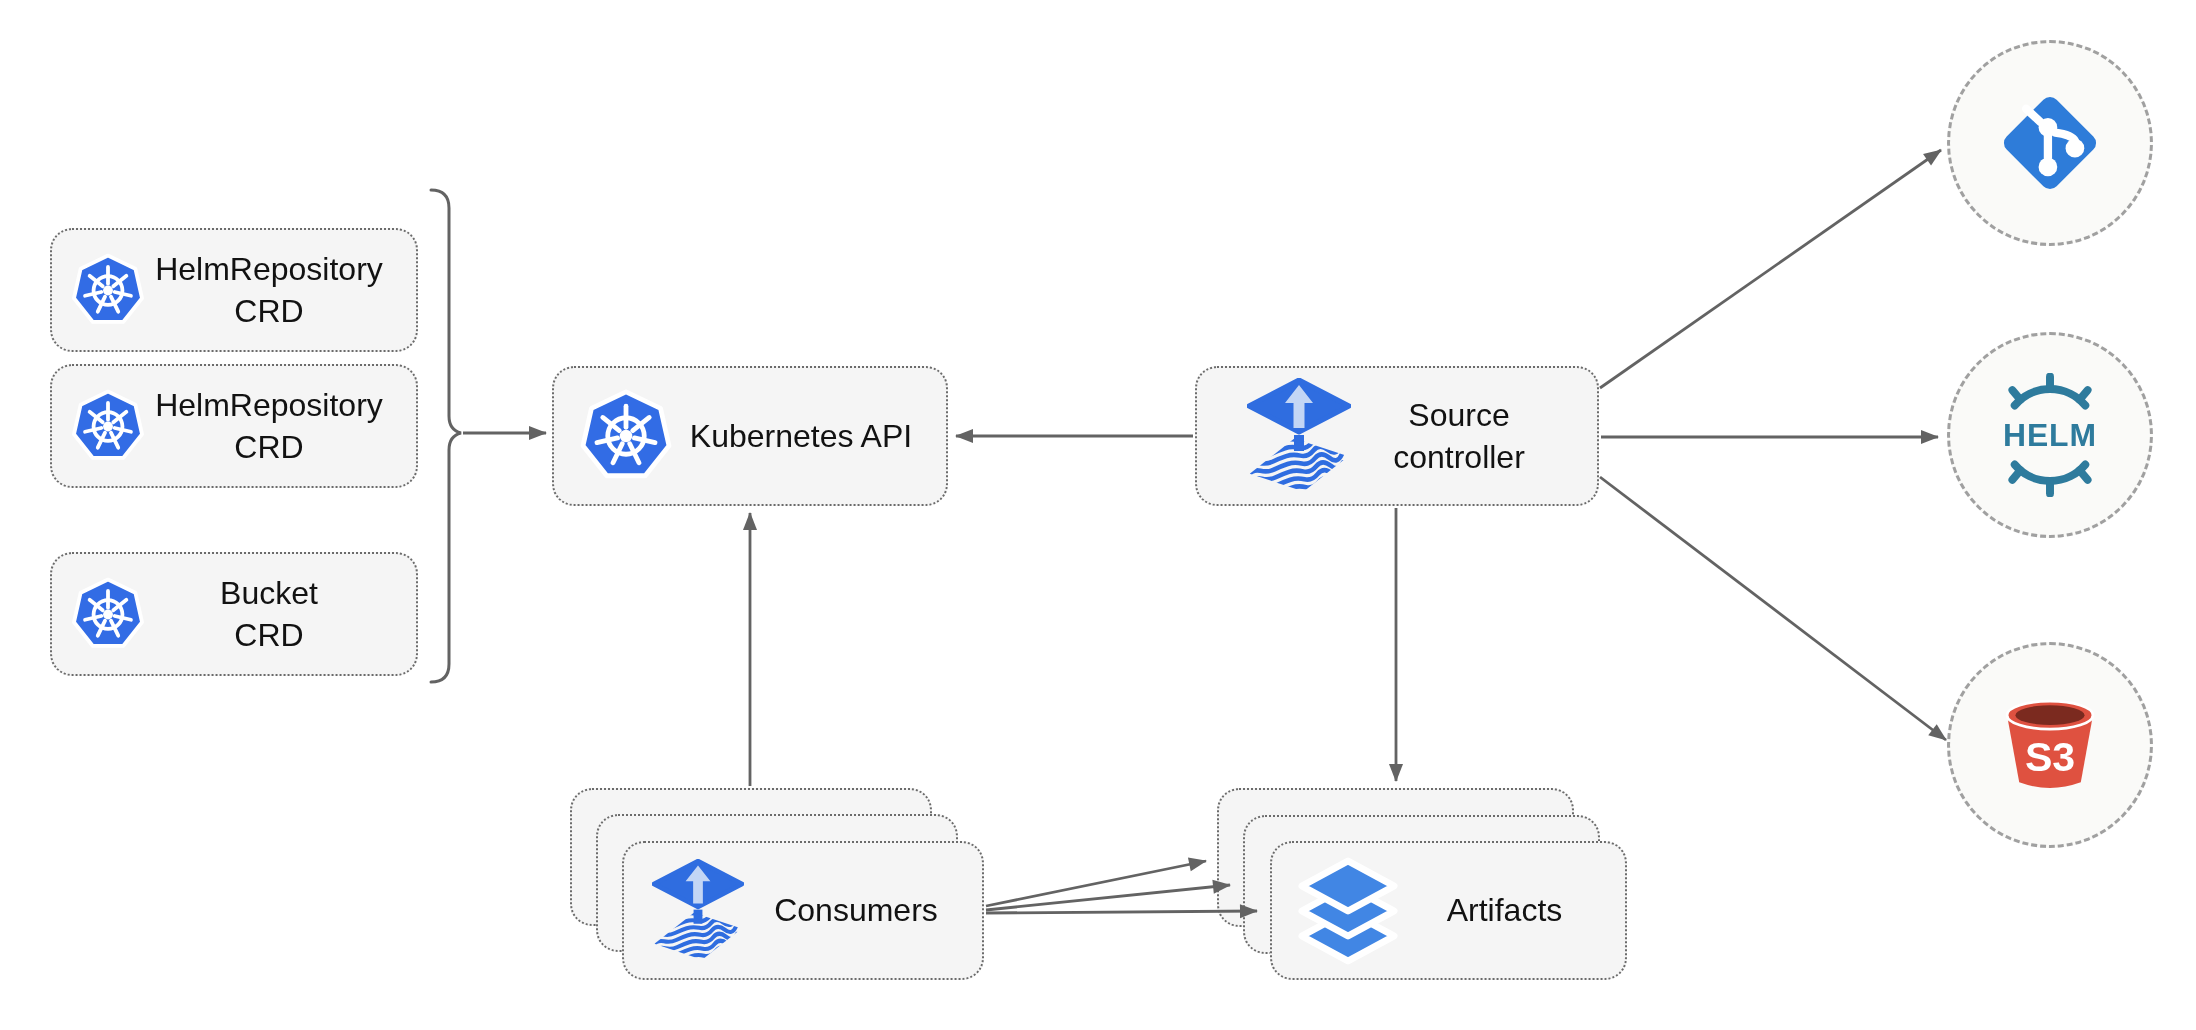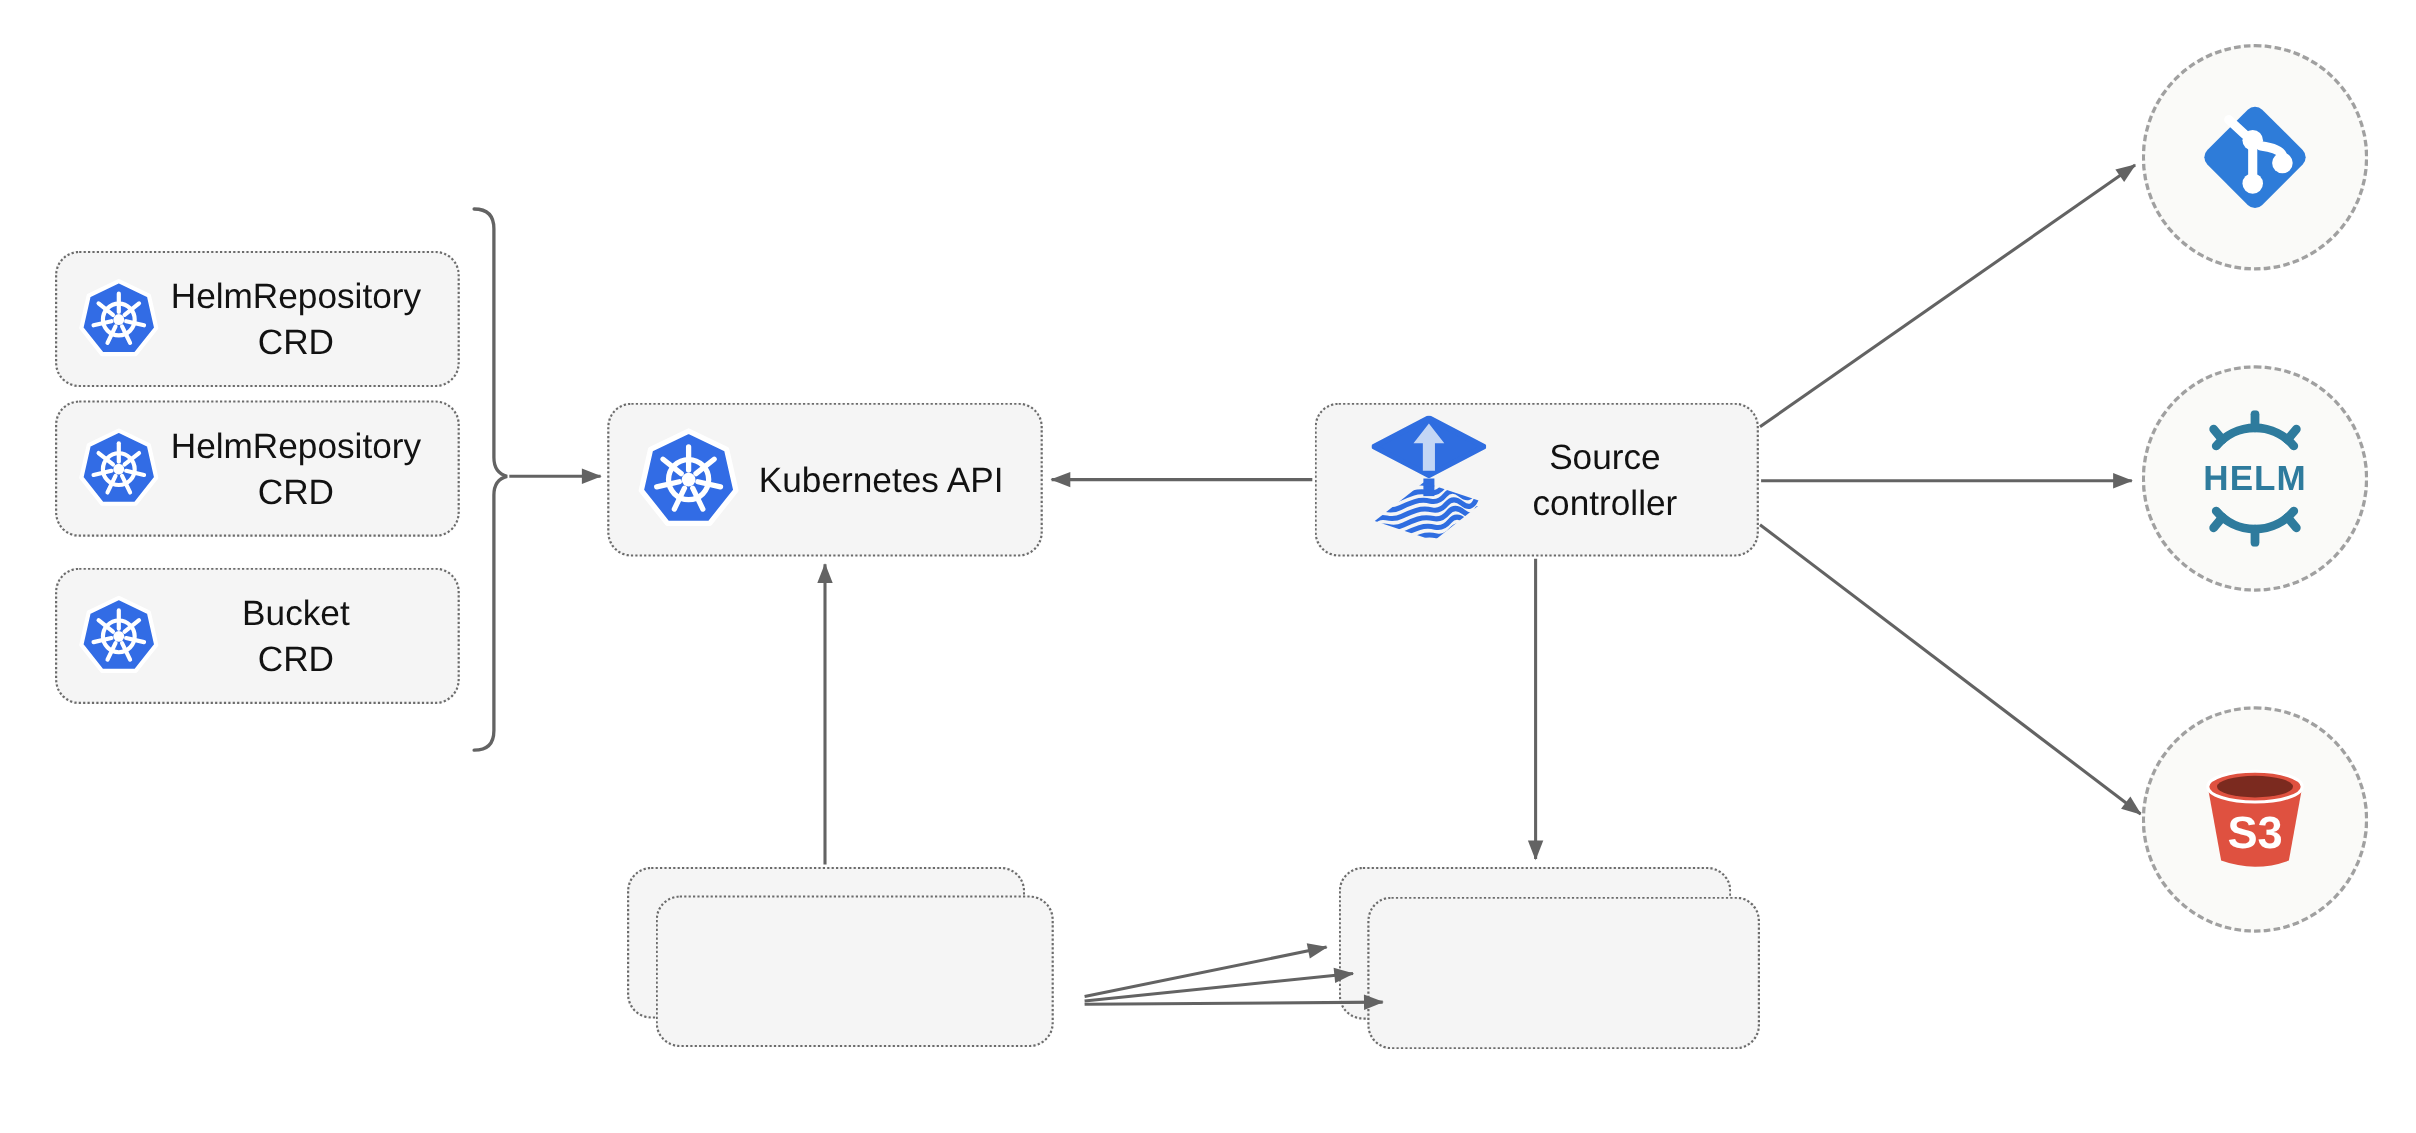--- a/index.html
+++ b/index.html
@@ -123,21 +123,21 @@
       <svg width="76" height="79">
           <use href="#sym-k8s"></use>
         </svg>
     </span>
     <div class="label" style="margin-right:24px;">
       <div>HelmRepository</div>
       <div>CRD</div>
     </div>
   </div>
 
-  <div class="node" style="left:50px;top:516px;width:368px;height:124px;">
+  <div class="node" style="left:50px;top:552px;width:368px;height:124px;">
     <span class="icon-wrap" style="margin-left:18px;">
       <svg width="76" height="79">
           <use href="#sym-k8s"></use>
         </svg>
     </span>
     <div class="label" style="margin-right:24px;">
       <div>Bucket</div>
       <div>CRD</div>
     </div>
   </div>
@@ -158,23 +158,39 @@
         </svg>
     </span>
     <div class="label" style="margin-right:30px;">
       <div>Source</div>
       <div>controller</div>
     </div>
   </div>
 
   <div class="stack-back" style="left:570px;top:788px;width:362px;height:138px;"></div>
   <div class="stack-back" style="left:596px;top:814px;width:362px;height:138px;"></div>
+  <div class="node" style="left:622px;top:841px;width:362px;height:139px;">
+    <span class="icon-wrap" style="margin-left:28px;">
+      <svg width="92" height="103">
+          <use href="#sym-flux"></use>
+        </svg>
+    </span>
+    <div class="label" style="margin-right:14px;">Consumers</div>
+  </div>
 
   <div class="stack-back" style="left:1217px;top:788px;width:357px;height:139px;"></div>
   <div class="stack-back" style="left:1243px;top:815px;width:357px;height:139px;"></div>
+  <div class="node" style="left:1270px;top:841px;width:357px;height:139px;">
+    <span class="icon-wrap" style="margin-left:26px;">
+      <svg width="100" height="108">
+          <use href="#sym-layers"></use>
+        </svg>
+    </span>
+    <div class="label" style="margin-right:14px;">Artifacts</div>
+  </div>
 
   <div class="circle-node" style="left:1947px;top:40px;">
     <span>
       <svg width="108" height="108">
           <use href="#sym-git"></use>
         </svg>
     </span>
   </div>
 
   <div class="circle-node" style="left:1947px;top:332px;">

